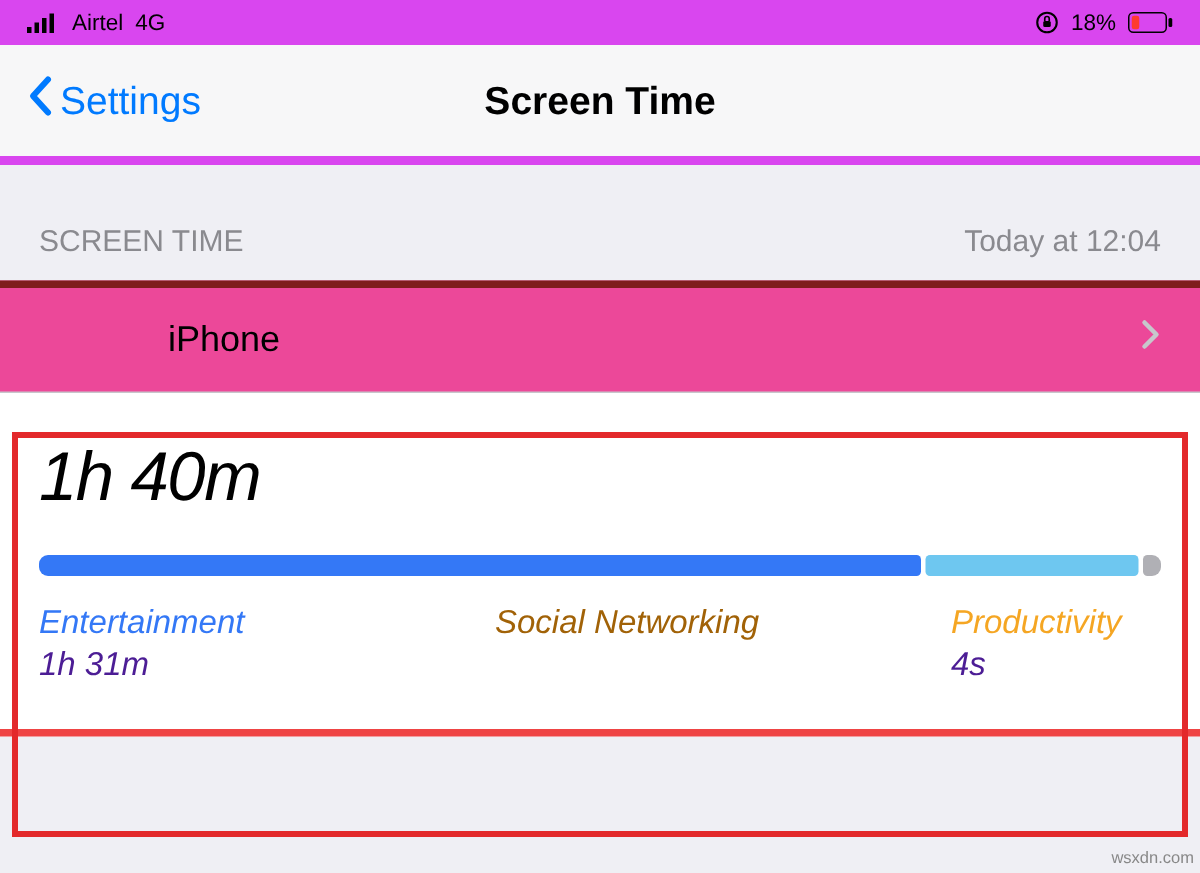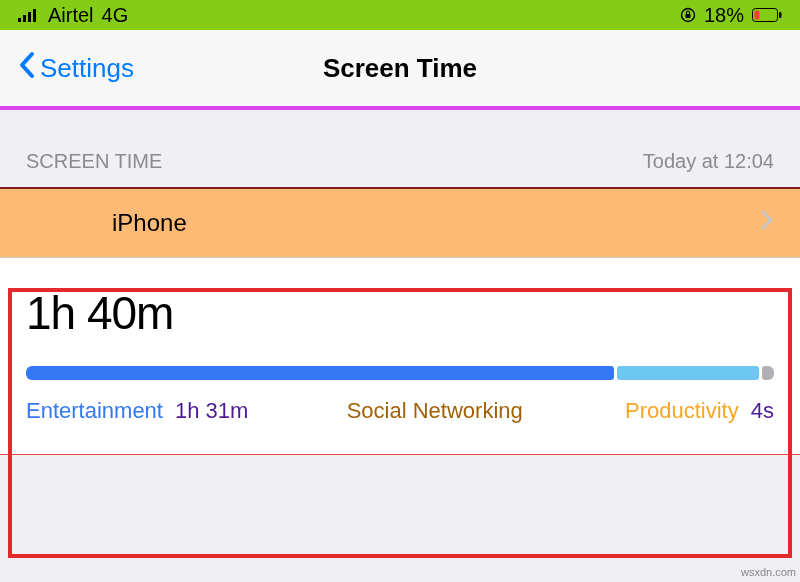--- a/index.html
+++ b/index.html
@@ -8,42 +8,42 @@
       background: #efeff4;
       width: 800px;
       height: 582px;
       overflow: hidden;
       color: #000;
     }
 
     
     .status-bar {
       height: 30px;
-      background: #84cc16;
+      background: #d946ef;
       display: flex;
       align-items: center;
       justify-content: space-between;
       padding: 0 18px;
-      font-size: 20px;
+      font-size: 15px;
       font-weight: 500;
       color: #000;
     }
     .status-left { display: flex; align-items: center; gap: 8px; }
     .status-center { position: absolute; left: 50%; transform: translateX(-50%); font-weight: 600; margin-top: 47px; }
     .status-right { display: flex; align-items: center; gap: 8px; }
     .signal svg, .battery svg, .lock-rot svg { display: block; }
 
     
     .nav-bar {
       height: 80px;
       background: #f7f7f8;
       display: flex;
       align-items: center;
       position: relative;
-      border-bottom: 4px solid #d946ef;
+      border-bottom: 6px solid #d946ef;
       padding: 0 18px;
     }
     .nav-back {
       display: flex;
       align-items: center;
       font-size: 26px;
       color: #007aff;
       gap: 4px;
     }
     .nav-title {
@@ -59,38 +59,39 @@
     .section-header {
       display: flex;
       justify-content: space-between;
       padding: 40px 26px 14px 26px;
       font-size: 20px;
       color: #8a8a8f;
     }
 
     
     .row {
-      background: #fdba74;
-      border-top: 2px solid #7f1d1d;
+      background: #ec4899;
+      border-top: 5px solid #7f1d1d;
       border-bottom: 1px solid #c7c7cc;
       display: flex;
       align-items: center;
       justify-content: space-between;
       padding: 20px 26px;
       font-size: 24px;
     }
     .row .label { margin-left: 86px; }
     .chevron { color: #c7c7cc; }
 
     
     .usage-block {
       background: #fff;
-      border-bottom: 1px solid #ef4444;
+      border-bottom: 5px solid #ef4444;
       padding: 28px 26px 30px 26px;
       margin: 0;
+      font-style: italic;
     }
     .usage-total {
       font-size: 46px;
       font-weight: 400;
       letter-spacing: -1px;
       margin-bottom: 26px;
     }
     .usage-bar {
       display: flex;
       height: 14px;
@@ -100,21 +101,21 @@
       margin-bottom: 18px;
     }
     .seg { height: 100%; border-radius: 3px; }
     .seg.ent    { background: #3478f6; }
     .seg.social { background: #6ec7f0; }
     .seg.prod   { background: #b0b0b5; }
     .usage-cats {
       display: flex;
       justify-content: space-between;
     }
-    .cat { display: flex; gap: 12px; min-width: 180px;}
+    .cat { display: flex; flex-direction: column; gap: 2px; min-width: 180px;}
     .cat:last-child { min-width: 140px; text-align: left; }
     .cat-name { font-size: 22px; }
     .cat-val  { font-size: 22px; color: #4c1d95; }
     .c-ent    { color: #3478f6; }
     .c-social { color: #a16207; }
     .c-prod   { color: #f5a623; }
 
     
     .highlight-box {
       position: absolute;

